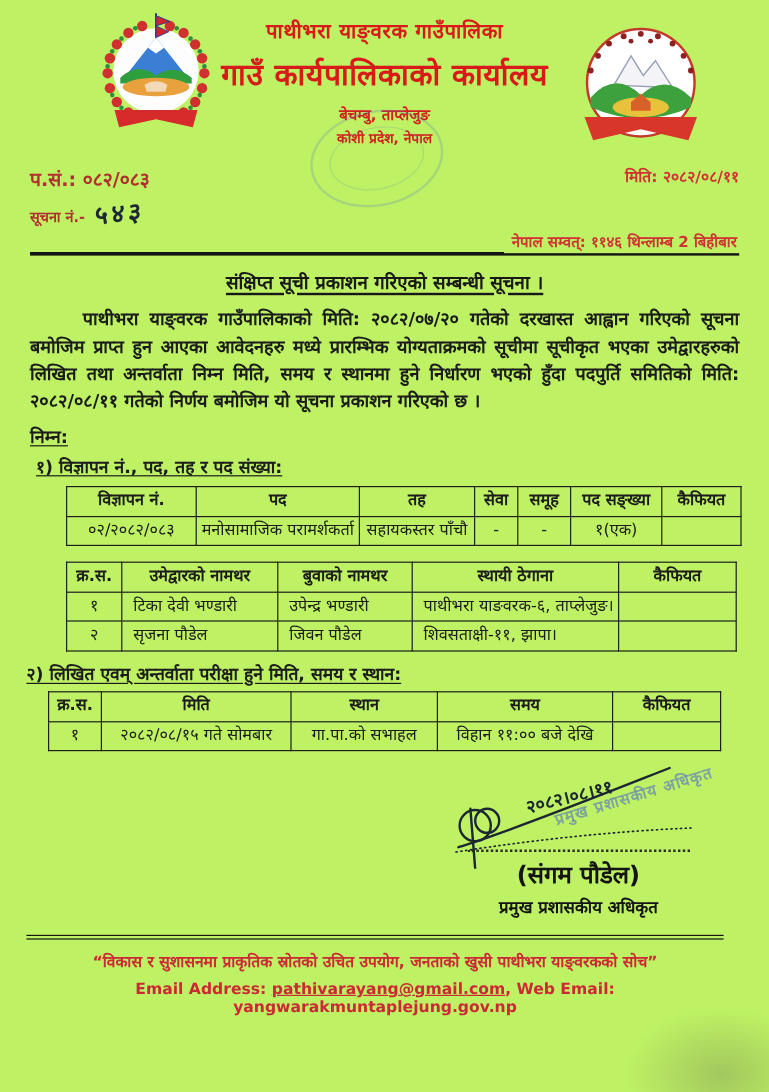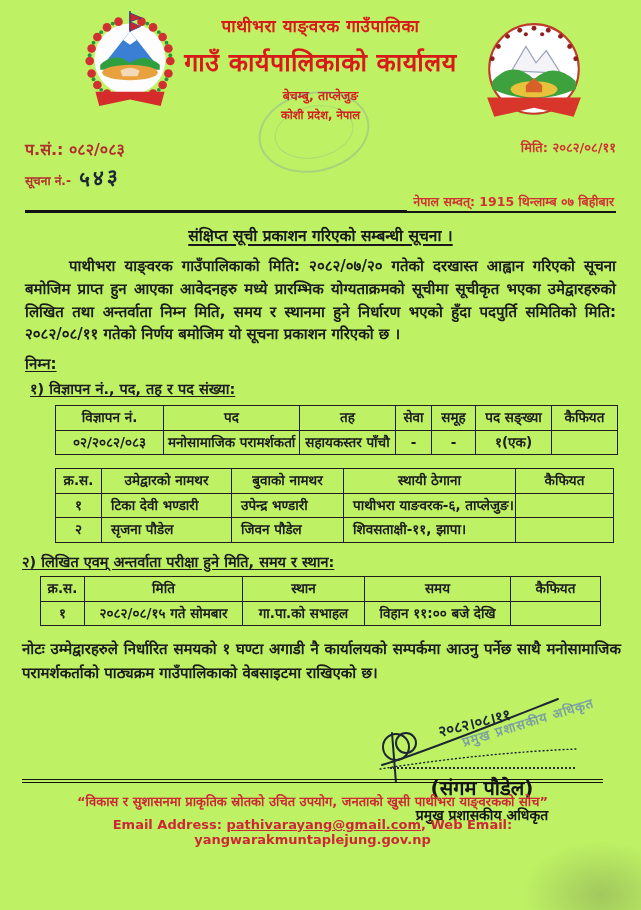--- a/index.html
+++ b/index.html
@@ -48,21 +48,21 @@
   .body-par{
     margin:9px 25px 0 25px; font-size:15px; line-height:1.52; font-weight:600;
     text-align:justify; text-indent:44px; color:#1b1b1b;
   }
   .nimna{ margin:7px 25px 0 25px; font-size:15px; font-weight:bold; text-decoration:underline; text-underline-offset:2px; }
   .sec-title{ margin:5px 25px 0 30px; font-size:14.5px; font-weight:bold; text-decoration:underline; text-underline-offset:2px; }
   
   table{ border-collapse:collapse; table-layout:fixed; }
   th,td{ border:1.5px solid #1e1e1e; font-size:13.5px; padding:2px 4px; line-height:1.45; overflow:hidden; white-space:nowrap; }
   th{ font-weight:bold; text-align:center; }
-  td{ font-weight:700; text-align:center;margin-top:15px; }
+  td{ font-weight:400; text-align:center;margin-top:15px; }
   .tbl1{ margin:7px 0 0 55px; width:562px; }
   .tbl2{ margin:13px 0 0 55px; width:558px; }
   .tbl2 td:nth-child(2), .tbl2 td:nth-child(3), .tbl2 td:nth-child(4){ text-align:left; padding-left:9px; }
   .tbl3{ margin:5px 0 0 40px; width:560px; }
   
   .note{
     margin:11px 20px 0 22px; font-size:15px; font-weight:600; line-height:1.6;
     text-align:justify; color:#1b1b1b;
   }
   
@@ -175,21 +175,21 @@
   <div class="meta">
     <div class="meta-row">
       <span class="ref-line">प.सं.: ०८२/०८३</span>
       <span class="date-line">मिति: २०८२/०८/११</span>
     </div>
     <div class="notice-line">
       <span>सूचना नं.-</span><span class="notice-hand">५४३</span>
     </div>
     <div class="rule-row">
       <div class="rule-line"></div>
-      <span class="sambat">नेपाल सम्वत्: 1915 थिन्लाम्ब ०७ बिहीबार</span>
+      <span class="sambat">नेपाल सम्वत्: ११४६ थिन्लाम्ब 2 बिहीबार</span>
     </div>
   </div>
 
   <div class="subject">
     <span>संक्षिप्त सूची प्रकाशन गरिएको सम्बन्धी सूचना ।</span>
   </div>
 
   <p class="body-par">पाथीभरा याङ्वरक गाउँपालिकाको मिति: २०८२/०७/२० गतेको दरखास्त आह्वान गरिएको सूचना बमोजिम प्राप्त हुन आएका आवेदनहरु मध्ये प्रारम्भिक योग्यताक्रमको सूचीमा सूचीकृत भएका उमेद्वारहरुको लिखित तथा अन्तर्वाता निम्न मिति, समय र स्थानमा हुने निर्धारण भएको हुँदा पदपुर्ति समितिको मिति: २०८२/०८/११ गतेको निर्णय बमोजिम यो सूचना प्रकाशन गरिएको छ ।</p>
   <div class="nimna">निम्न:</div>
 
@@ -285,21 +285,20 @@
         <tr>
           <td>१</td>
           <td>२०८२/०८/१५ गते सोमबार</td>
           <td>गा.पा.को सभाहल</td>
           <td>विहान ११:०० बजे देखि</td>
           <td></td>
         </tr>
       </tbody>
   </table>
 
-  <p class="note">नोटः उम्मेद्वारहरुले निर्धारित समयको १ घण्टा अगाडी नै कार्यालयको सम्पर्कमा आउनु पर्नेछ साथै मनोसामाजिक परामर्शकर्ताको पाठ्यक्रम गाउँपालिकाको वेबसाइटमा राखिएको छ।</p>
 
   <div class="sign-wrap">
     <div class="sign-block">
       <div class="stamp-blue">प्रमुख प्रशासकीय अधिकृत</div>
       <svg class="sig-svg" width="240" height="92" viewBox="0 0 240 92">
         <g fill="none" stroke="#1c2733" stroke-width="2" stroke-linecap="round">
           <circle cx="34" cy="56" r="13"></circle>
           <circle cx="44" cy="52" r="10"></circle>
           <path d="M20,74 C60,62 140,30 196,8"></path>
           <path d="M30,42 L34,92"></path>

